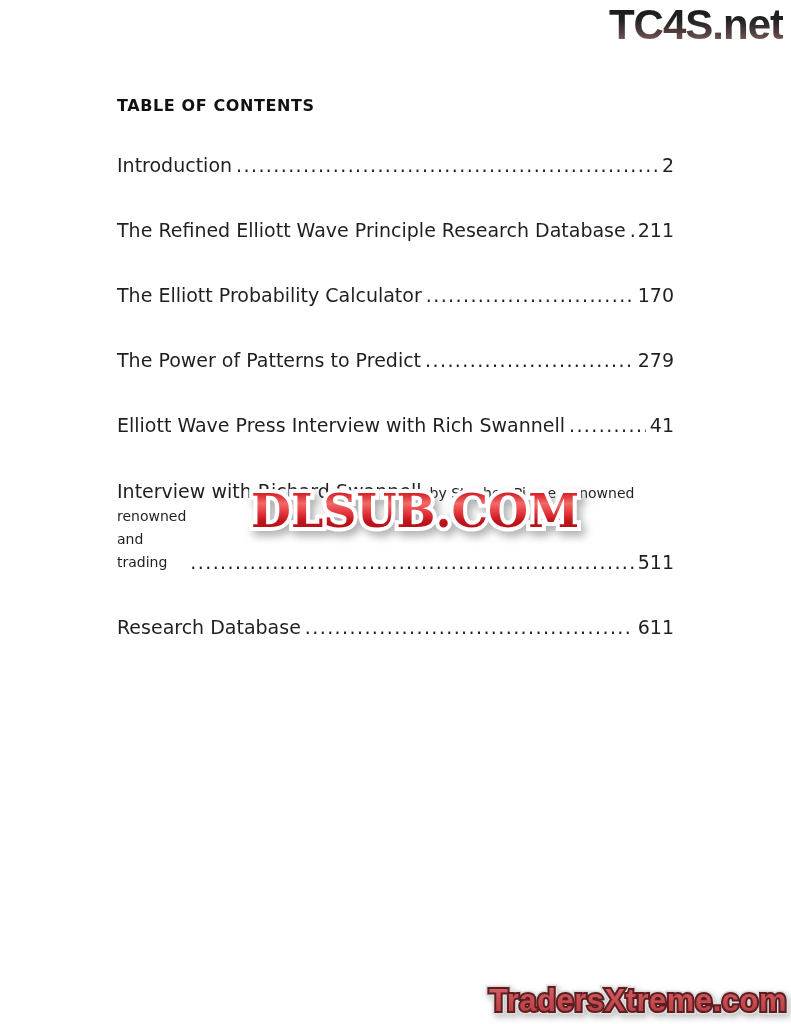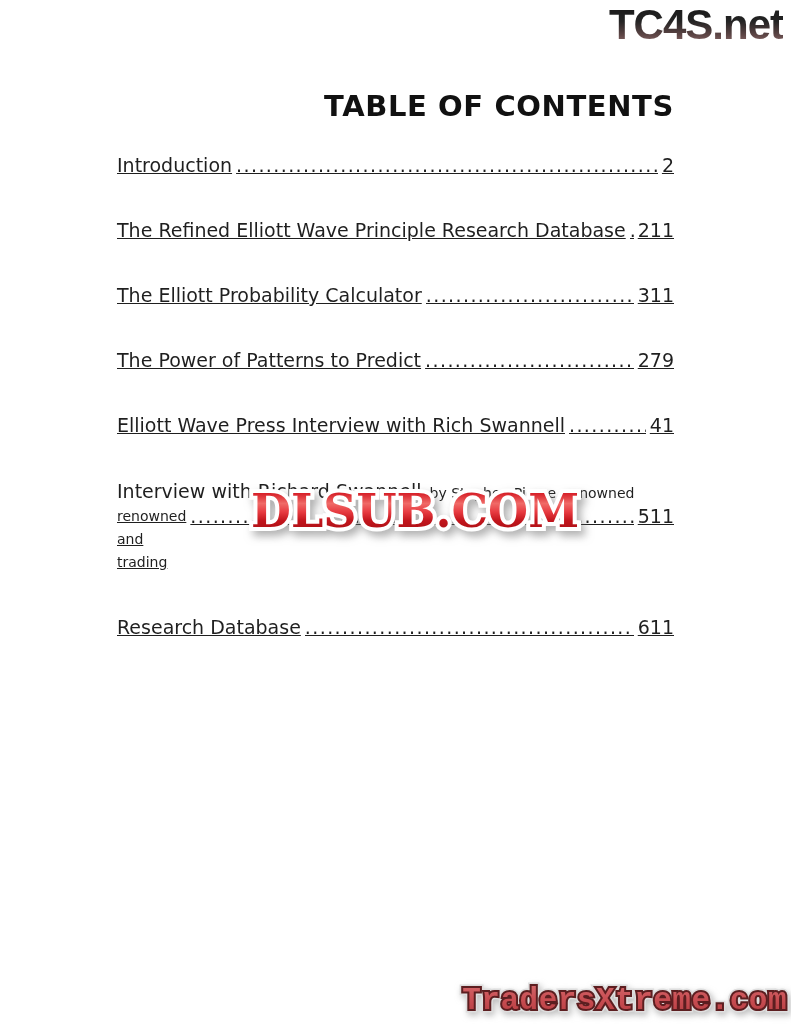--- a/index.html
+++ b/index.html
@@ -20,27 +20,27 @@
     background:linear-gradient(180deg,#161616 0%,#242424 42%,#5e4646 72%,#a37e7e 100%);
     -webkit-background-clip:text; background-clip:text; color:transparent;
   }
 
   
   .toc{
     position:absolute; left:117px; top:93px; width:557px;
   }
   .toc-title{
     margin:0 0 35px 0;
-    text-align:right;
-    font-size:29px; font-weight:bold; letter-spacing:0.6px;
+    text-align:left;
+    font-size:16px; font-weight:bold; letter-spacing:0.6px;
     line-height:26px; color:#111;
   }
   .entry{ margin-bottom:42px; font-size:19px; line-height:23px; }
   .entry:last-child{ margin-bottom:0; }
-  .row{ display:flex; align-items:flex-start;text-decoration:underline; }
+  .row{ display:flex; align-items:flex-end; }
   .label{ white-space:nowrap; }
   .leader{
     flex:1 1 auto; overflow:hidden; white-space:nowrap;
     letter-spacing:1.4px; margin-left:4px; margin-right:1px;
   }
   .pagenum{ white-space:nowrap; padding-left:3px; }
   .small{ font-size:14px; }
   .byline{ padding-left:8px; }
   .wrapline{ line-height:24px; }
 
@@ -58,21 +58,21 @@
   }
   .stamp-fill{
     position:relative;
     background:linear-gradient(180deg,#c01219 0%,#d8232b 18%,#f06a67 36%,#e73a40 52%,#c2151c 68%,#9b0d12 100%);
     -webkit-background-clip:text; background-clip:text; color:transparent;
   }
 
   
   .xtreme{
     position:absolute; right:4px; bottom:5px;
-    font-family:Liberation Mono, monospace;
+    font-family:Liberation Sans, sans-serif;
     font-weight:bold; font-size:31px; line-height:1.2; letter-spacing:0.5px;
     white-space:nowrap;
   }
   .xtreme-glow{
     position:absolute; left:0; top:0;
     color:#dedede; -webkit-text-stroke:7px #dedede;
     filter:drop-shadow(2px 3px 3px rgba(150,150,150,0.6));
   }
   .xtreme-outline{
     position:absolute; left:0; top:0;
@@ -107,21 +107,21 @@
         <span class="label">The Refined Elliott Wave Principle Research Database</span>
         <span class="leader">......................................................................................................................................................</span>
         <span class="pagenum">211</span>
       </div>
     </div>
 
     <div class="entry">
       <div class="row">
         <span class="label">The Elliott Probability Calculator</span>
         <span class="leader">......................................................................................................................................................</span>
-        <span class="pagenum">311</span>
+        <span class="pagenum">170</span>
       </div>
     </div>
 
     <div class="entry">
       <div class="row">
         <span class="label">The Power of Patterns to Predict</span>
         <span class="leader">......................................................................................................................................................</span>
         <span class="pagenum">279</span>
       </div>
     </div>

